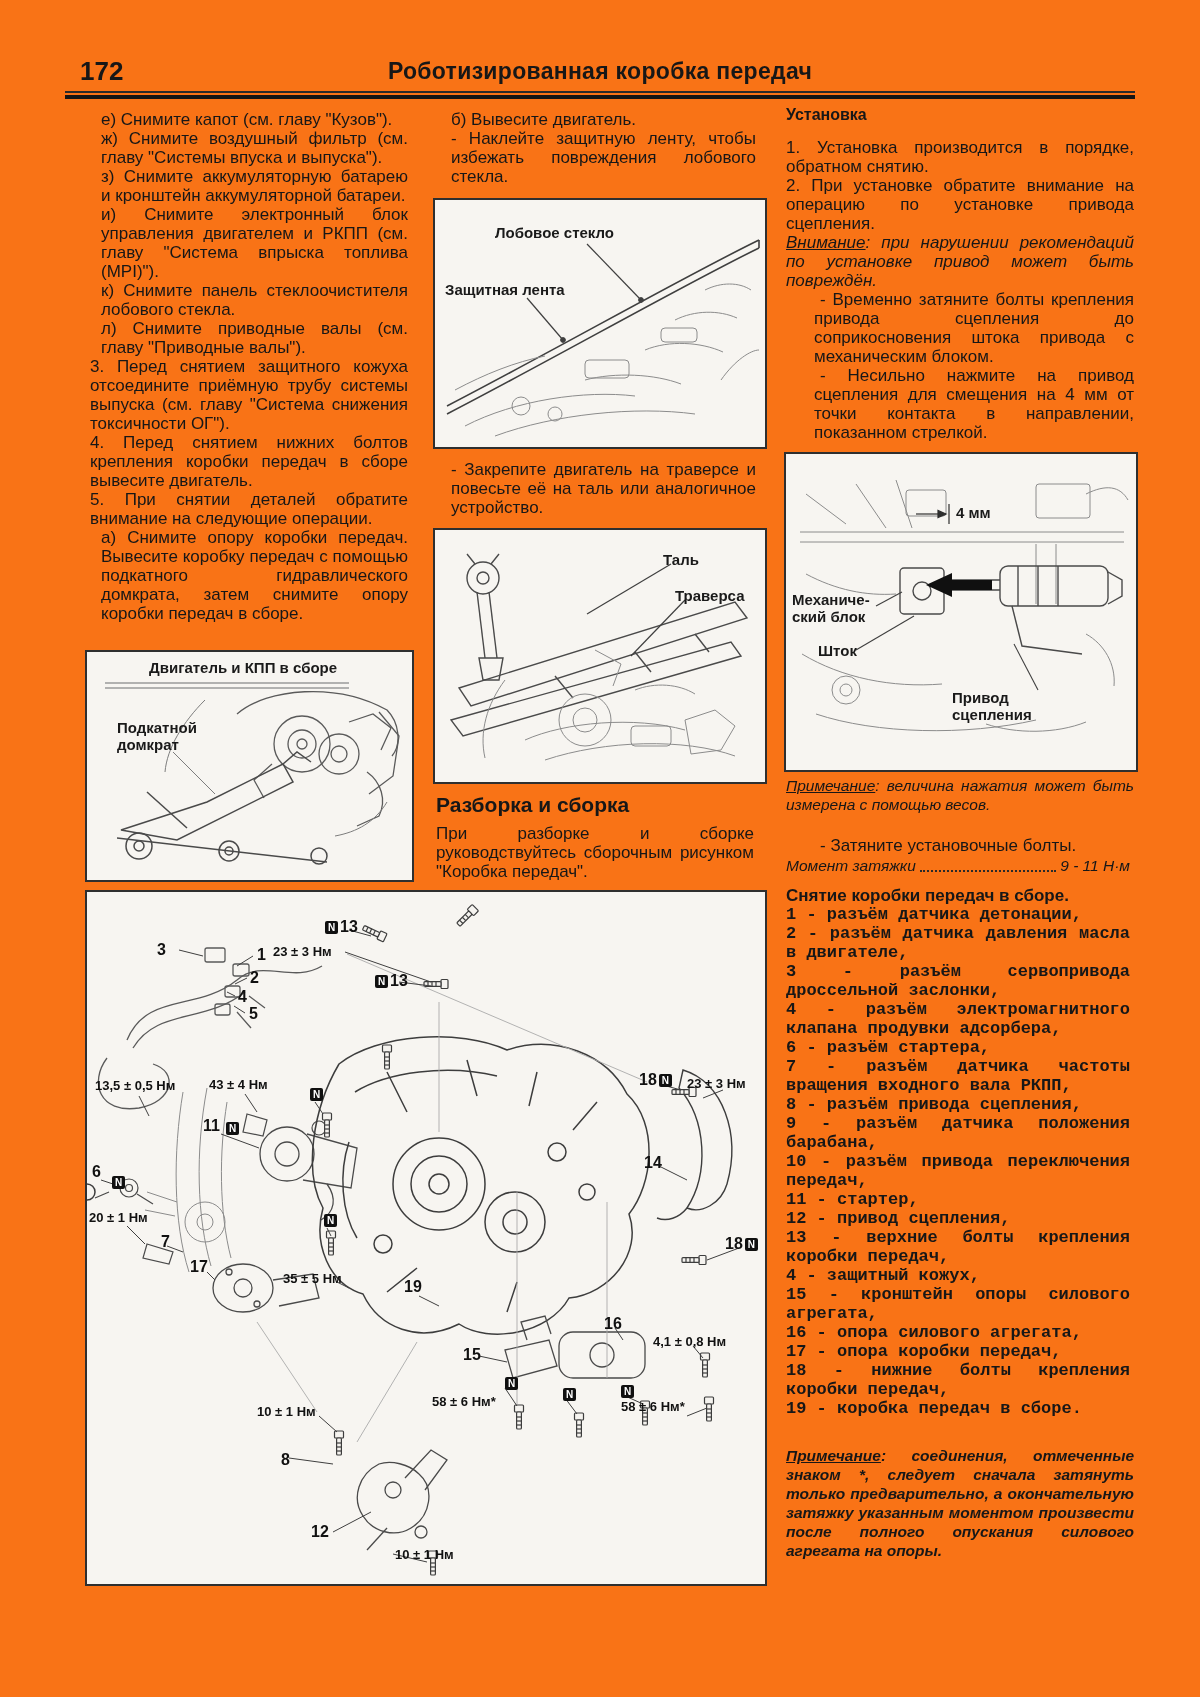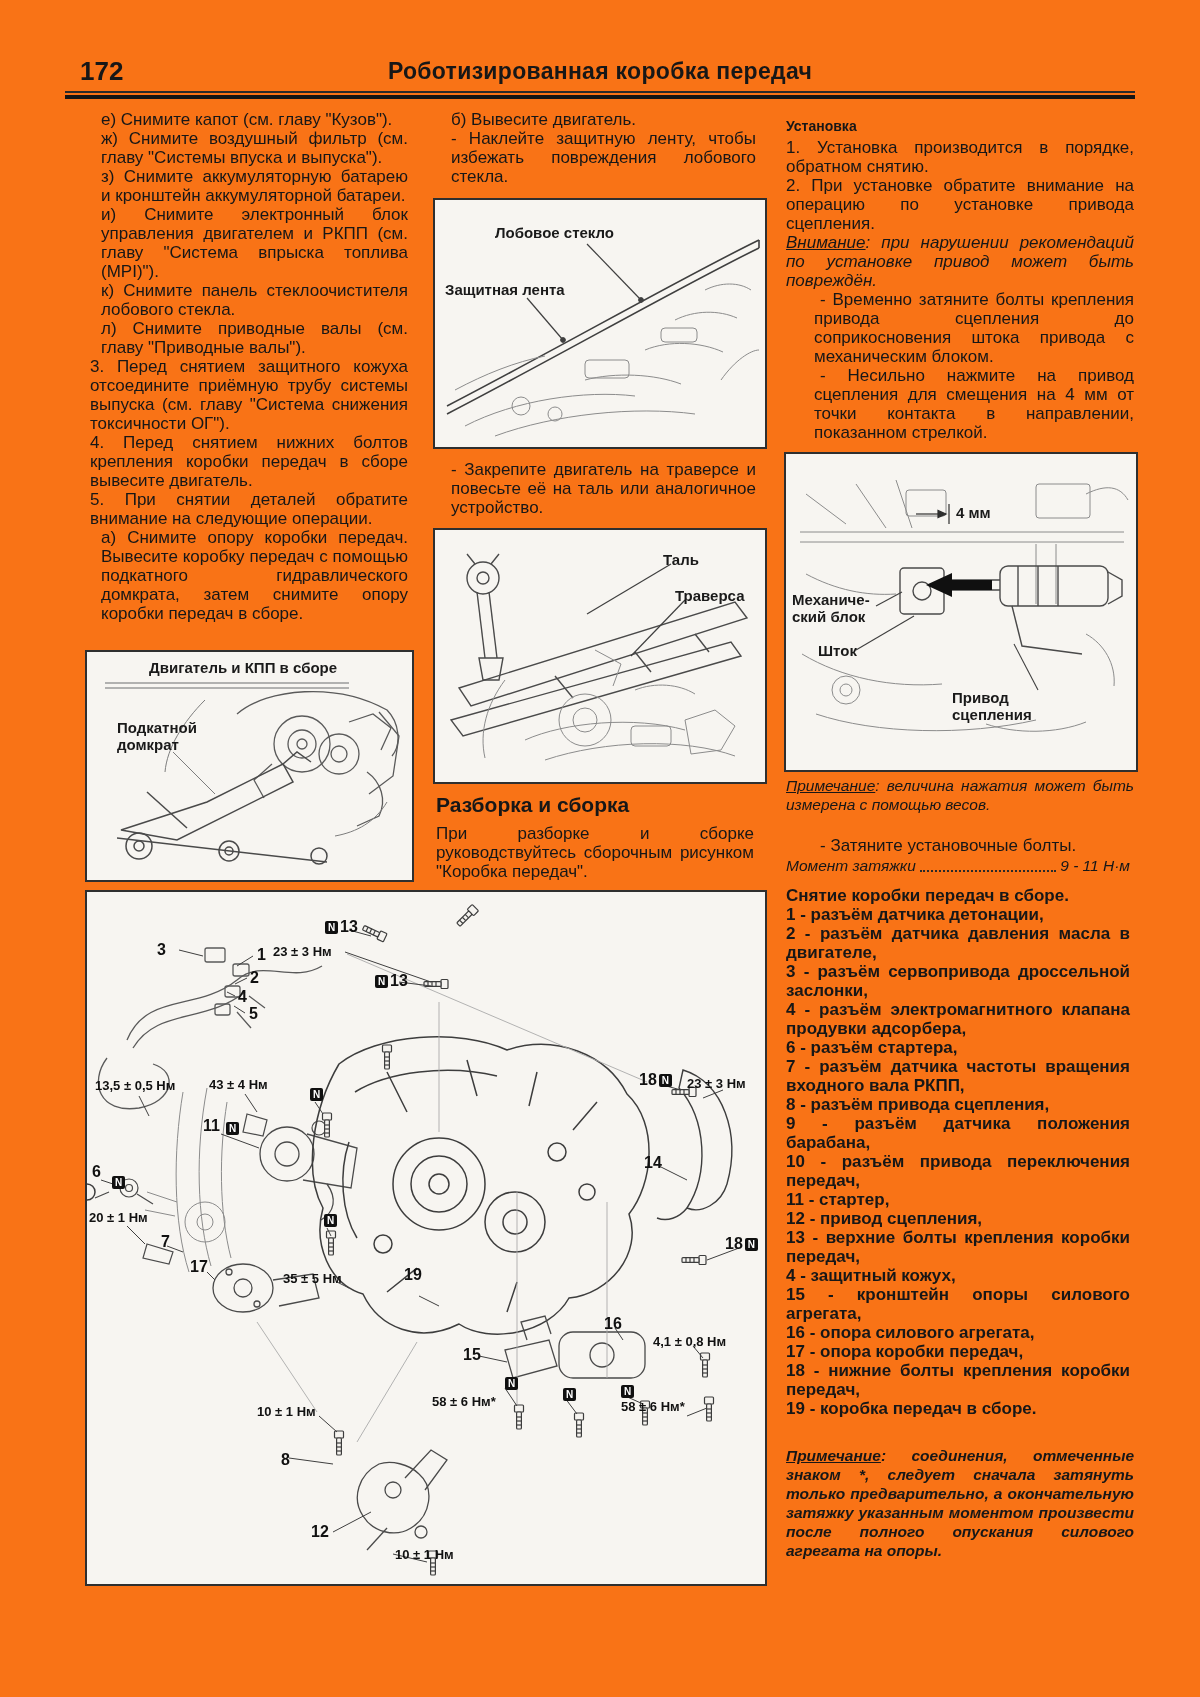--- a/index.html
+++ b/index.html
@@ -170,21 +170,21 @@
     </svg>
     <span class="figlabel" style="left:228px;top:22px;">Таль</span>
     <span class="figlabel" style="left:240px;top:58px;">Траверса</span>
   </div>
 
   <h2 class="h2" style="left:436px;top:793px;">Разборка и сборка</h2>
   <div class="tb" style="left:436px;top:824px;width:318px;">
       <p class="tp">При разборке и сборке руководствуйтесь сборочным рисунком "Коробка передач".</p>
     </div>
 
-  <h2 class="h2" style="left:786px;top:118px;font-size:14px;">Установка</h2>
+  <h2 class="h2" style="left:786px;top:106px;font-size:16px;">Установка</h2>
   <div class="tb" style="left:786px;top:138px;width:348px;">
       <p class="tp">1. Установка производится в порядке, обратном снятию.</p>
       <p class="tp">2. При установке обратите внимание на операцию по установке привода сцепления.</p>
       <p class="tp ital"><span class="lead">Внимание</span>: при нарушении рекомендаций по установке привод может быть повреждён.</p>
       <p class="tp bul">- Временно затяните болты крепления привода сцепления до соприкосновения штока привода с механическим блоком.</p>
       <p class="tp bul">- Несильно нажмите на привод сцепления для смещения на 4 мм от точки контакта в направлении, показанном стрелкой.</p>
     </div>
 
   <div class="figbox" style="left:784px;top:452px;width:350px;height:316px;">
     <svg class="art" width="350" height="316" viewBox="0 0 350 316">
@@ -243,21 +243,21 @@
     <span class="lead">Примечание</span><span>: величина нажатия может быть измерена с помощью весов.</span>
   </div>
   <div class="tb tp bul" style="left:786px;top:836px;width:348px;">- Затяните установочные болты.</div>
   <div class="tb torque-row" style="left:786px;top:856px;width:344px;">
     <span class="t-label">Момент затяжки</span>
     <span class="t-dots"></span>
     <span class="t-value">9 - 11 Н·м</span>
   </div>
 
   <div class="tb tp bold" style="left:786px;top:886px;width:344px;text-align:left;">Снятие коробки передач в сборе.</div>
-  <div class="tb" style="left:786px;top:905px;width:344px;">
+  <div class="tb" style="left:786px;top:905px;width:344px;font-family:Liberation Mono, monospace;">
       <p class="tp bold">1 - разъём датчика детонации,</p>
       <p class="tp bold">2 - разъём датчика давления масла в двигателе,</p>
       <p class="tp bold">3 - разъём сервопривода дроссельной заслонки,</p>
       <p class="tp bold">4 - разъём электромагнитного клапана продувки адсорбера,</p>
       <p class="tp bold">6 - разъём стартера,</p>
       <p class="tp bold">7 - разъём датчика частоты вращения входного вала РКПП,</p>
       <p class="tp bold">8 - разъём привода сцепления,</p>
       <p class="tp bold">9 - разъём датчика положения барабана,</p>
       <p class="tp bold">10 - разъём привода переключения передач,</p>
       <p class="tp bold">11 - стартер,</p>
@@ -448,21 +448,21 @@
         <span class="co" style="left: 23px; top: 282px;"><b class="nico">N</b></span>
         <span class="co torque" style="left: 2px; top: 318px;">20 ± 1 Нм</span>
         <span class="co" style="left: 74px; top: 342px;">7</span>
         <span class="co" style="left: 103px; top: 367px;">17</span>
         <span class="co" style="left: 235px; top: 320px;"><b class="nico">N</b></span>
         <span class="co torque" style="left: 196px; top: 379px;">35 ± 5 Нм</span>
         <span class="co" style="left: 552px; top: 180px;">18<b class="nico">N</b></span>
         <span class="co torque" style="left: 600px; top: 184px;">23 ± 3 Нм</span>
         <span class="co" style="left: 557px; top: 263px;">14</span>
         <span class="co" style="left: 638px; top: 344px;">18<b class="nico">N</b></span>
-        <span class="co" style="left: 317px; top: 375px;">19</span>
+        <span class="co" style="left: 317px; top: 387px;">19</span>
         <span class="co" style="left: 517px; top: 424px;">16</span>
         <span class="co" style="left: 376px; top: 455px;">15</span>
         <span class="co torque" style="left: 566px; top: 442px;">4,1 ± 0,8 Нм</span>
         <span class="co" style="left: 416px; top: 483px;"><b class="nico">N</b></span>
         <span class="co torque" style="left: 345px; top: 502px;">58 ± 6 Нм*</span>
         <span class="co" style="left: 474px; top: 494px;"><b class="nico">N</b></span>
         <span class="co" style="left: 532px; top: 491px;"><b class="nico">N</b></span>
         <span class="co torque" style="left: 534px; top: 507px;">58 ± 6 Нм*</span>
         <span class="co torque" style="left: 170px; top: 512px;">10 ± 1 Нм</span>
         <span class="co" style="left: 194px; top: 560px;">8</span>

